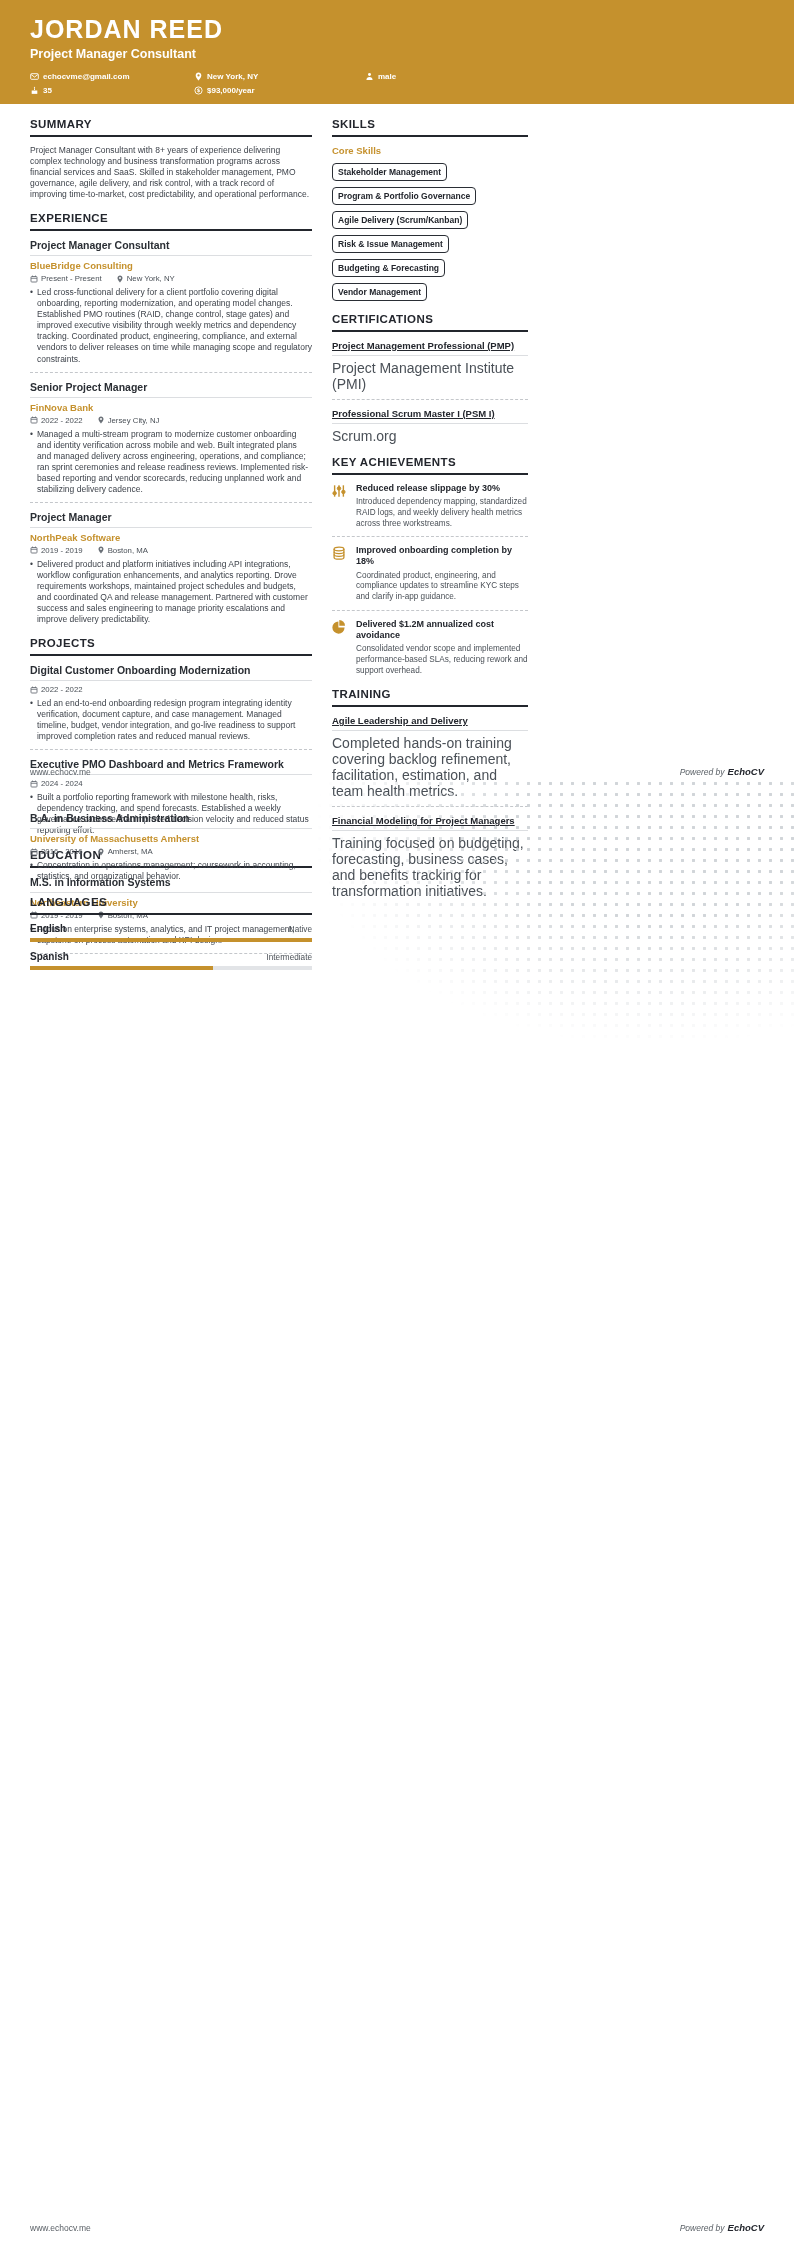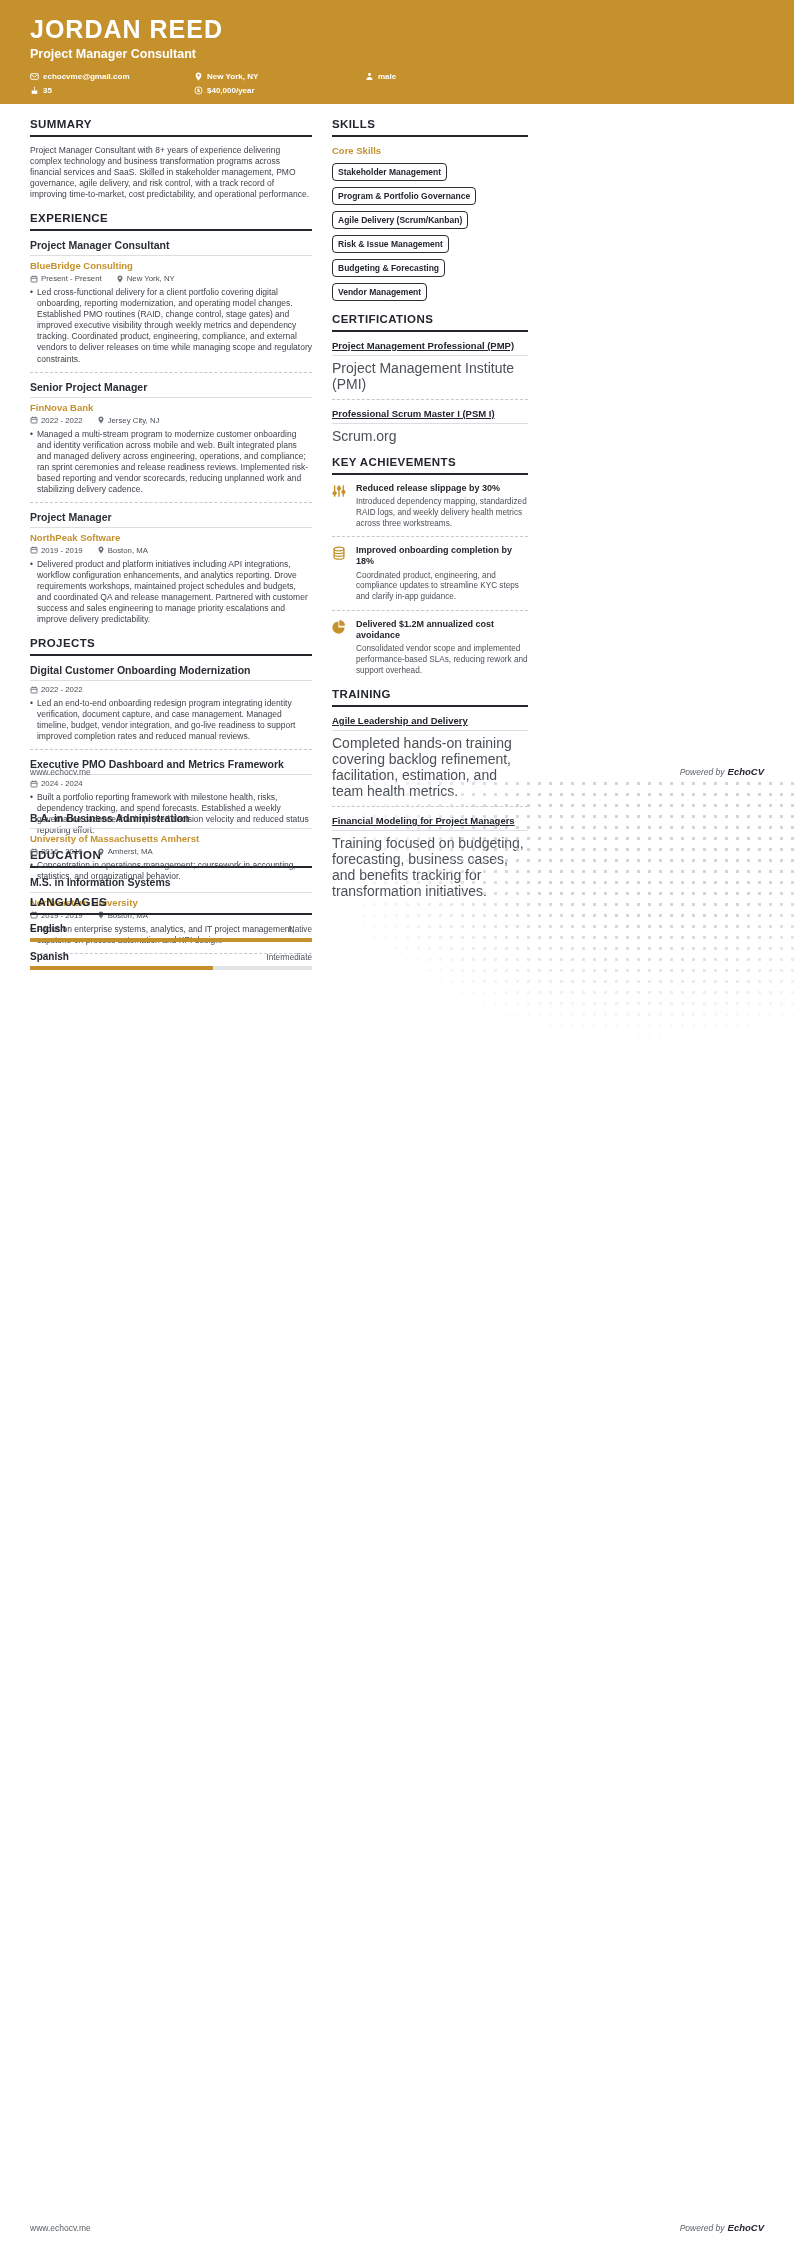--- a/index.html
+++ b/index.html
@@ -126,21 +126,21 @@
         </span>
         <span>35</span>
       </div>
       <div class="contact">
         <span class="cic">
           <svg viewBox="0 0 16 16">
               <circle cx="8" cy="8" r="6.4" fill="none" stroke="#fff" stroke-width="1.6"></circle>
               <text x="8" y="11.2" font-size="9" text-anchor="middle" fill="#fff" font-family="DejaVu Sans, sans-serif">$</text>
             </svg>
         </span>
-        <span>$40,000/year</span>
+        <span>$93,000/year</span>
       </div>
     </div>
   </header>
 
   <div class="columns">
 
     <div class="col-left">
 
       <section class="section">
         <h2 class="sec-head">SUMMARY</h2>

